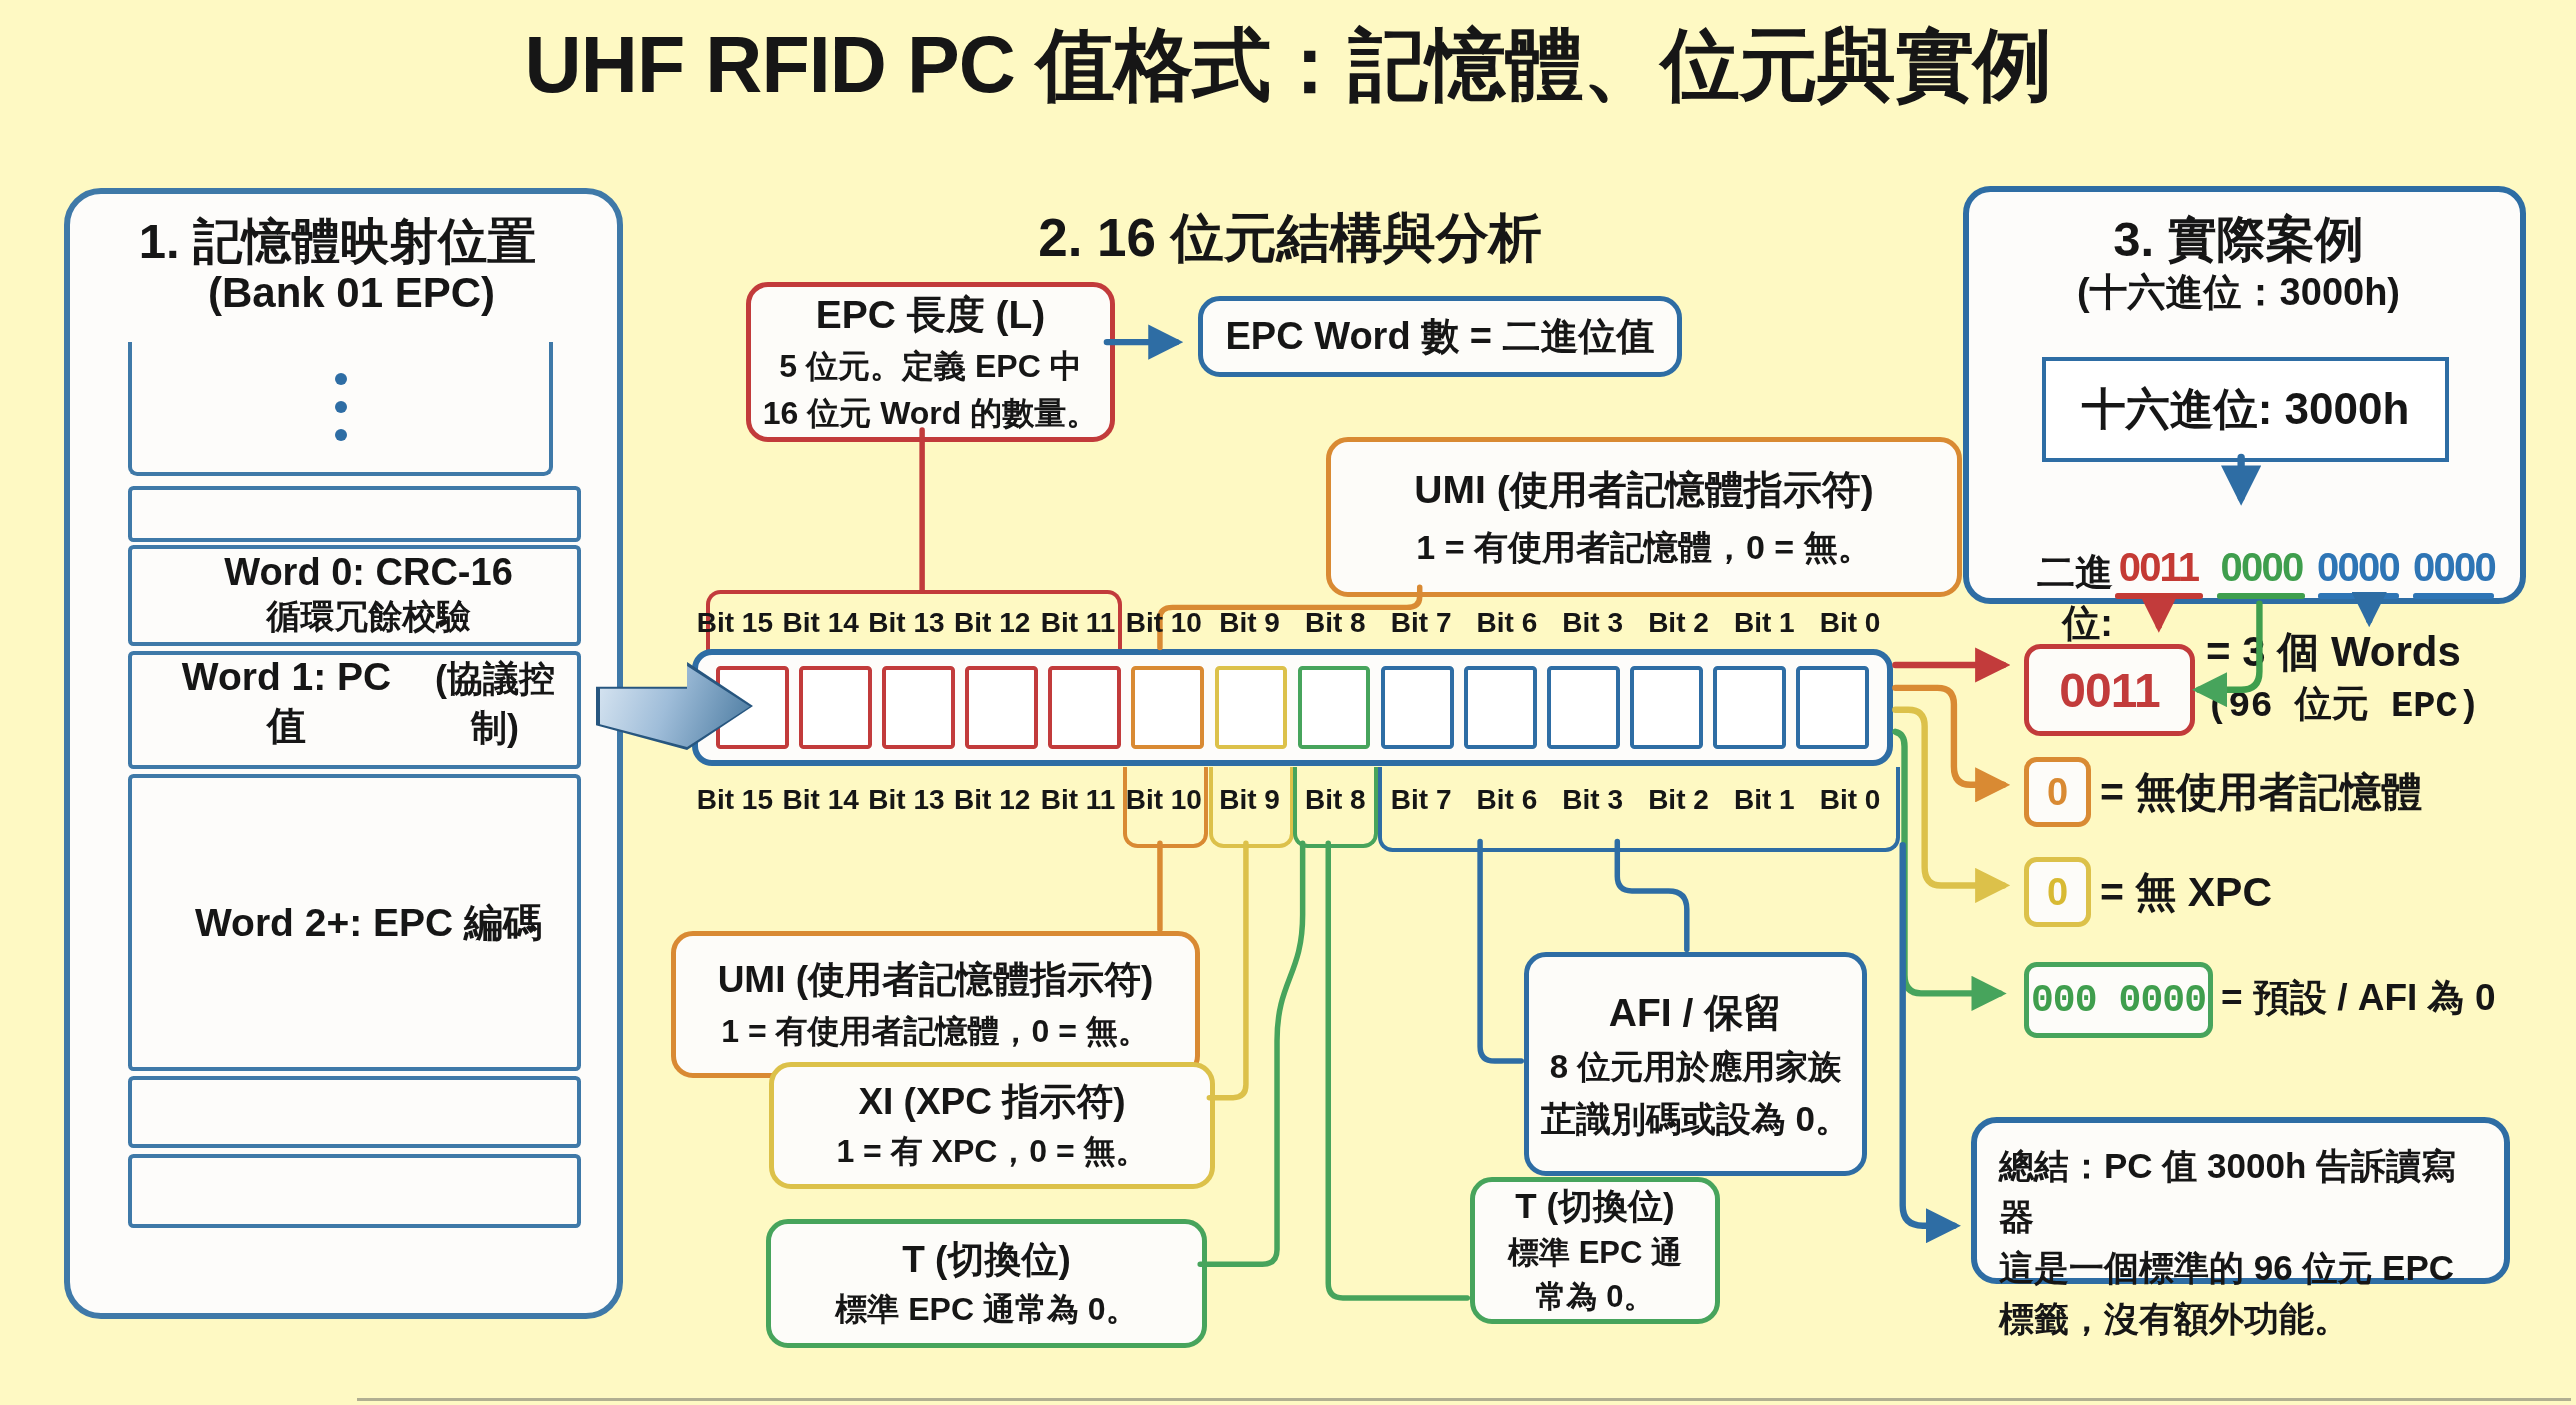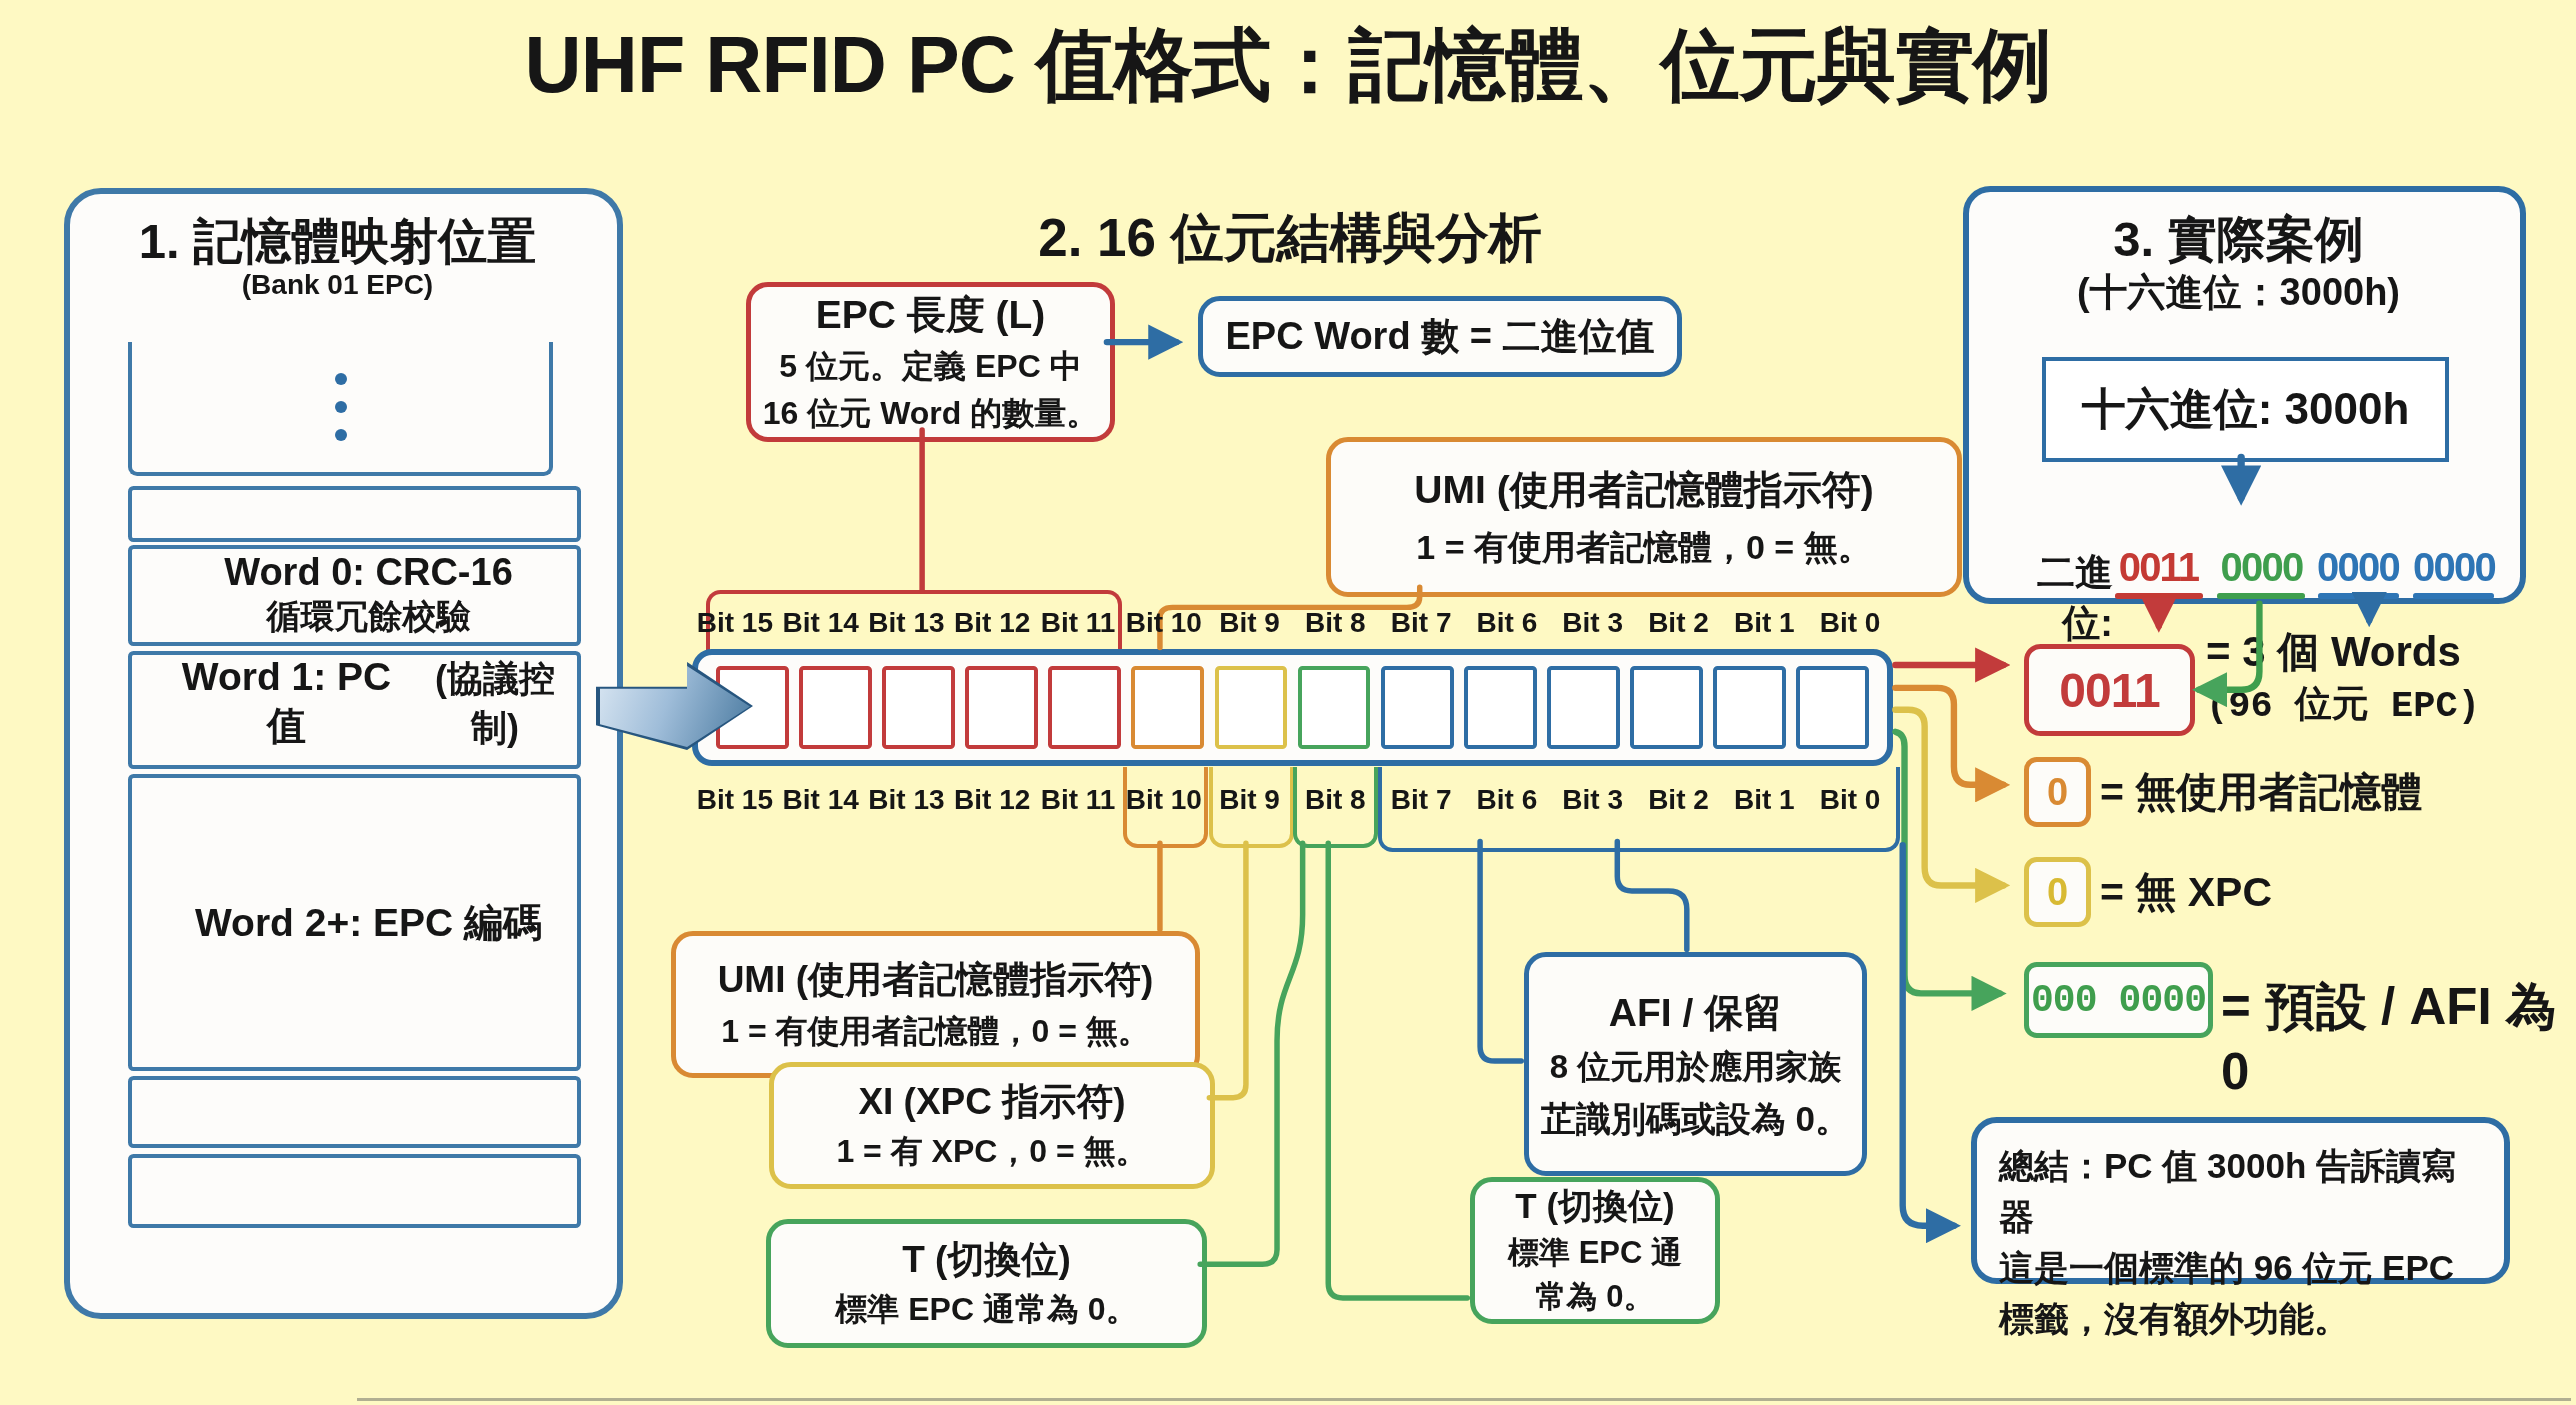--- a/index.html
+++ b/index.html
@@ -83,21 +83,21 @@
       <path d="M2360,660 V684" stroke="#c23b3b" stroke-width="7" marker-end="url(#ar-red)"></path>
       <path d="M2470,660 V734 Q2470,754 2450,754 H2404" stroke="#3f9e4d" stroke-width="7" marker-end="url(#ar-grn)"></path>
       <path d="M2590,660 V678" stroke="#2e6da4" stroke-width="7" marker-end="url(#ar-blu)"></path>
     </g>
   </svg>
 
   <div class="abs ctr b z2" style="left:0;top:12.8px;width:2576px;font-size:79px;letter-spacing:-0.9px;">UHF RFID PC 值格式：記憶體、位元與實例</div>
 
   <div class="abs panel z2" style="left:64px;top:188px;width:547px;height:1119px;"></div>
   <div class="abs ctr b z2" style="left:64px;top:209px;width:547px;font-size:49px;">1. 記憶體映射位置</div>
-  <div class="abs ctr b z2" style="left:64px;top:269px;width:547px;font-size:28px;font-weight:600;">(Bank 01 EPC)</div>
+  <div class="abs ctr b z2" style="left:64px;top:269px;width:547px;font-size:42px;font-weight:600;padding-left:14px;">(Bank 01 EPC)</div>
 
   <div class="abs z2" style="left:128px;top:342px;width:417px;height:130px;border:4.6px solid #3f79a8;border-top:none;border-radius:0 0 9.1px 9.1px;background:#fdfcfa;display:flex;align-items:center;justify-content:center;">
     <div class="dotcol">
         <div class="dot"></div>
         <div class="dot"></div>
         <div class="dot"></div>
       </div>
   </div>
   <div class="lrow z2" style="top:486px;height:48px;"></div>
   <div class="lrow z2 ctr" style="top:545px;height:93px;display:flex;flex-direction:column;justify-content:center;">
@@ -276,21 +276,21 @@
   <div class="abs b z2" style="left:2100px;top:765px;font-size:41px;">= 無使用者記憶體</div>
 
   <div class="callout yel-b ctr z2" style="left:2024px;top:857px;width:57px;height:60px;border-radius:12.8px;display:flex;align-items:center;justify-content:center;">
     <div class="b" style="font-size:38px;color:#d8ba34;">0</div>
   </div>
   <div class="abs b z2" style="left:2100px;top:865px;font-size:41px;">= 無 XPC</div>
 
   <div class="callout grn-b ctr z2" style="left:2024px;top:962px;width:179px;height:66px;border-radius:12.8px;display:flex;align-items:center;justify-content:center;font-family:Liberation Mono, monospace;">
     <div class="b" style="font-size:38px;color:#3f9e4d;letter-spacing:-0.9px;">000 0000</div>
   </div>
-  <div class="abs b z2" style="left:2221px;top:973px;font-size:51px;">= 預設 / AFI 為 0</div>
+  <div class="abs b z2" style="left:2221px;top:973px;font-size:37px;">= 預設 / AFI 為 0</div>
 
   <div class="callout blu-b z2" style="left:1971px;top:1117px;width:539px;height:167px;border-width:6.4px;border-radius:25.6px;padding:18.3px 22px;box-sizing:border-box;">
     <div class="b" style="font-size:35px;line-height:1.45;">總結：PC 值 3000h 告訴讀寫器</div>
     <div class="b" style="font-size:35px;line-height:1.45;">這是一個標準的 96 位元 EPC</div>
     <div class="b" style="font-size:35px;line-height:1.45;">標籤，沒有額外功能。</div>
   </div>
 
   <div class="abs" style="left:357px;top:1398px;width:2214px;height:2.7px;background:#555;opacity:.45;"></div>
 
 </div>

